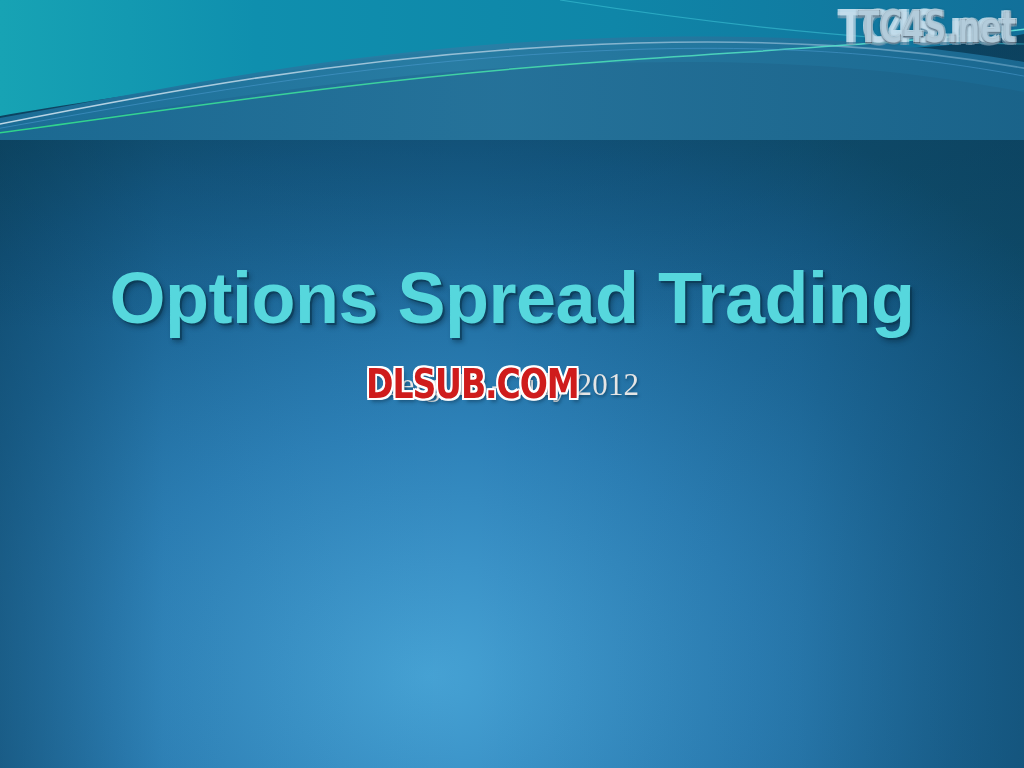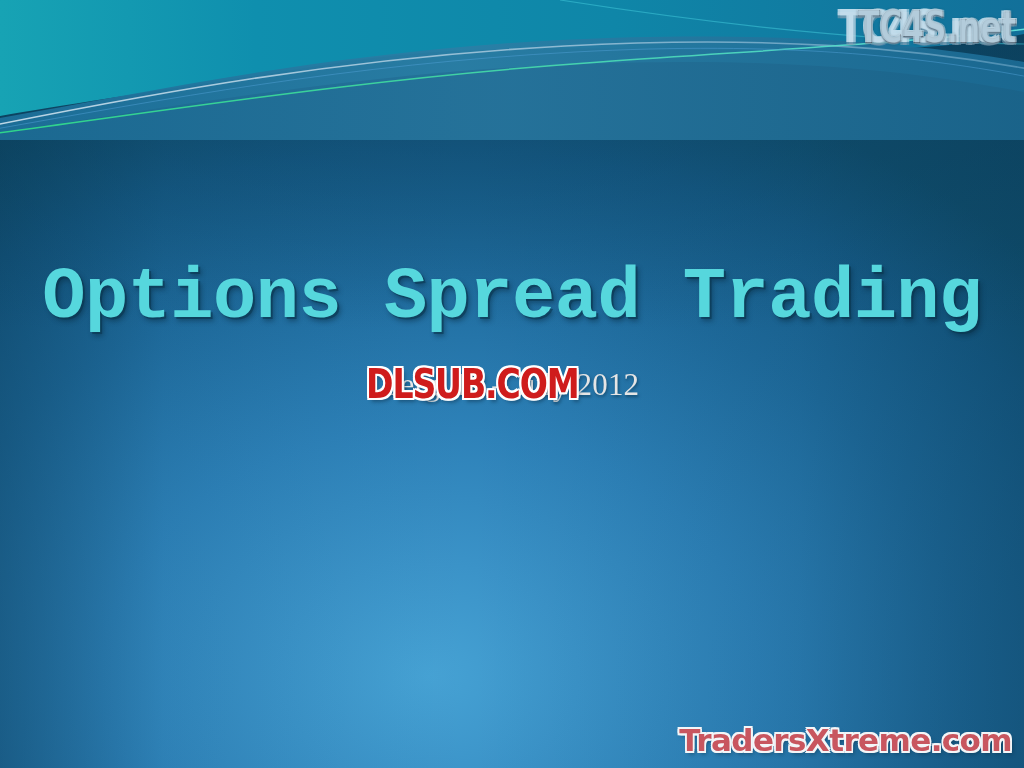--- a/index.html
+++ b/index.html
@@ -65,21 +65,21 @@
   .title-block {
     position: absolute;
     left: 0;
     right: 0;
     top: 262px;
     text-align: center;
     pointer-events: none;
   }
   .slide-title {
     margin: 0;
-    font-family: Liberation Mono, monospace;
+    font-family: Liberation Sans, sans-serif;
     font-size: 72px;
     font-weight: 600;
     letter-spacing: -0.5px;
     color: #56d7dd;
     text-shadow:
        2px 2px 0 rgba(10,52,76,0.55),
        3px 4px 5px rgba(6,38,58,0.45);
     line-height: 1.02;
     white-space: nowrap;
     text-align: center;
@@ -257,15 +257,14 @@
 
   <div class="subtitle-block">
     <p class="slide-subtitle">berg, IL – July 2012</p>
   </div>
 
   <div class="wm wm-tc4s-shadow">TC4S.net</div>
   <div class="wm wm-tc4s">TC4S.net</div>
 
   <div class="wm wm-dlsub">DLSUB.COM</div>
 
-  <div class="wm wm-traders">TradersXtreme.com</div>
 
 </div>
 
 </body></html>

